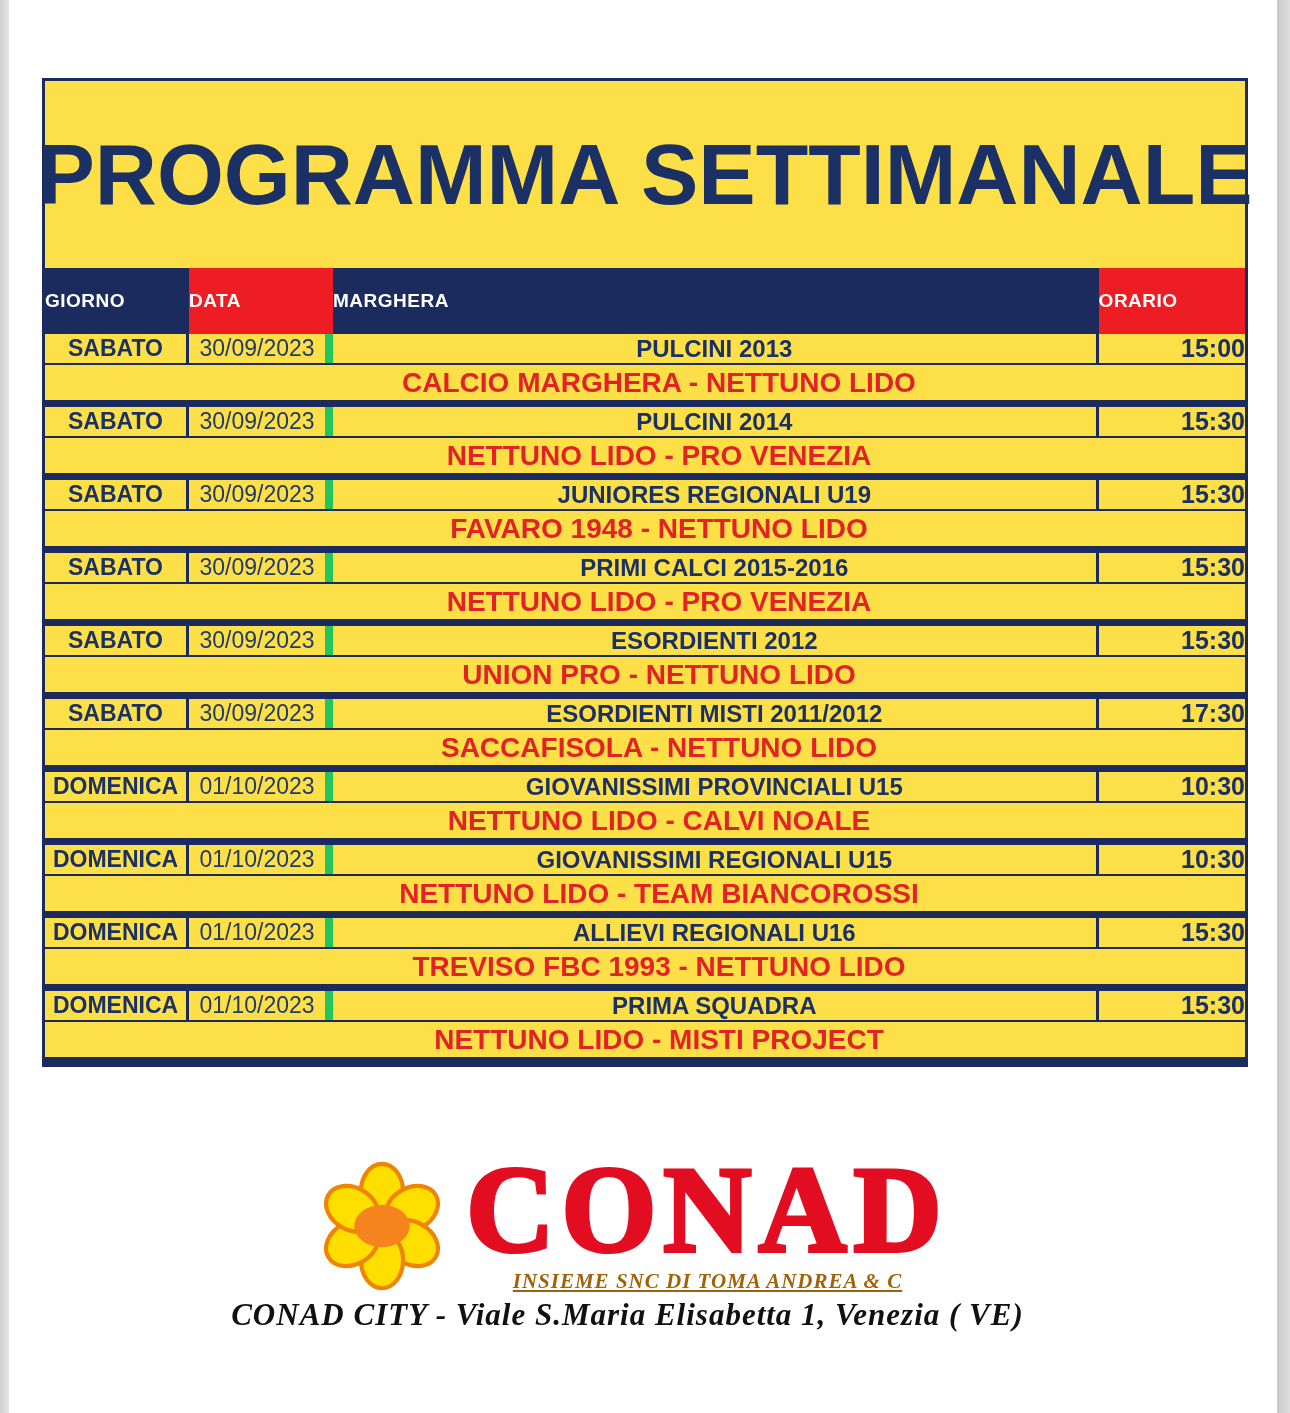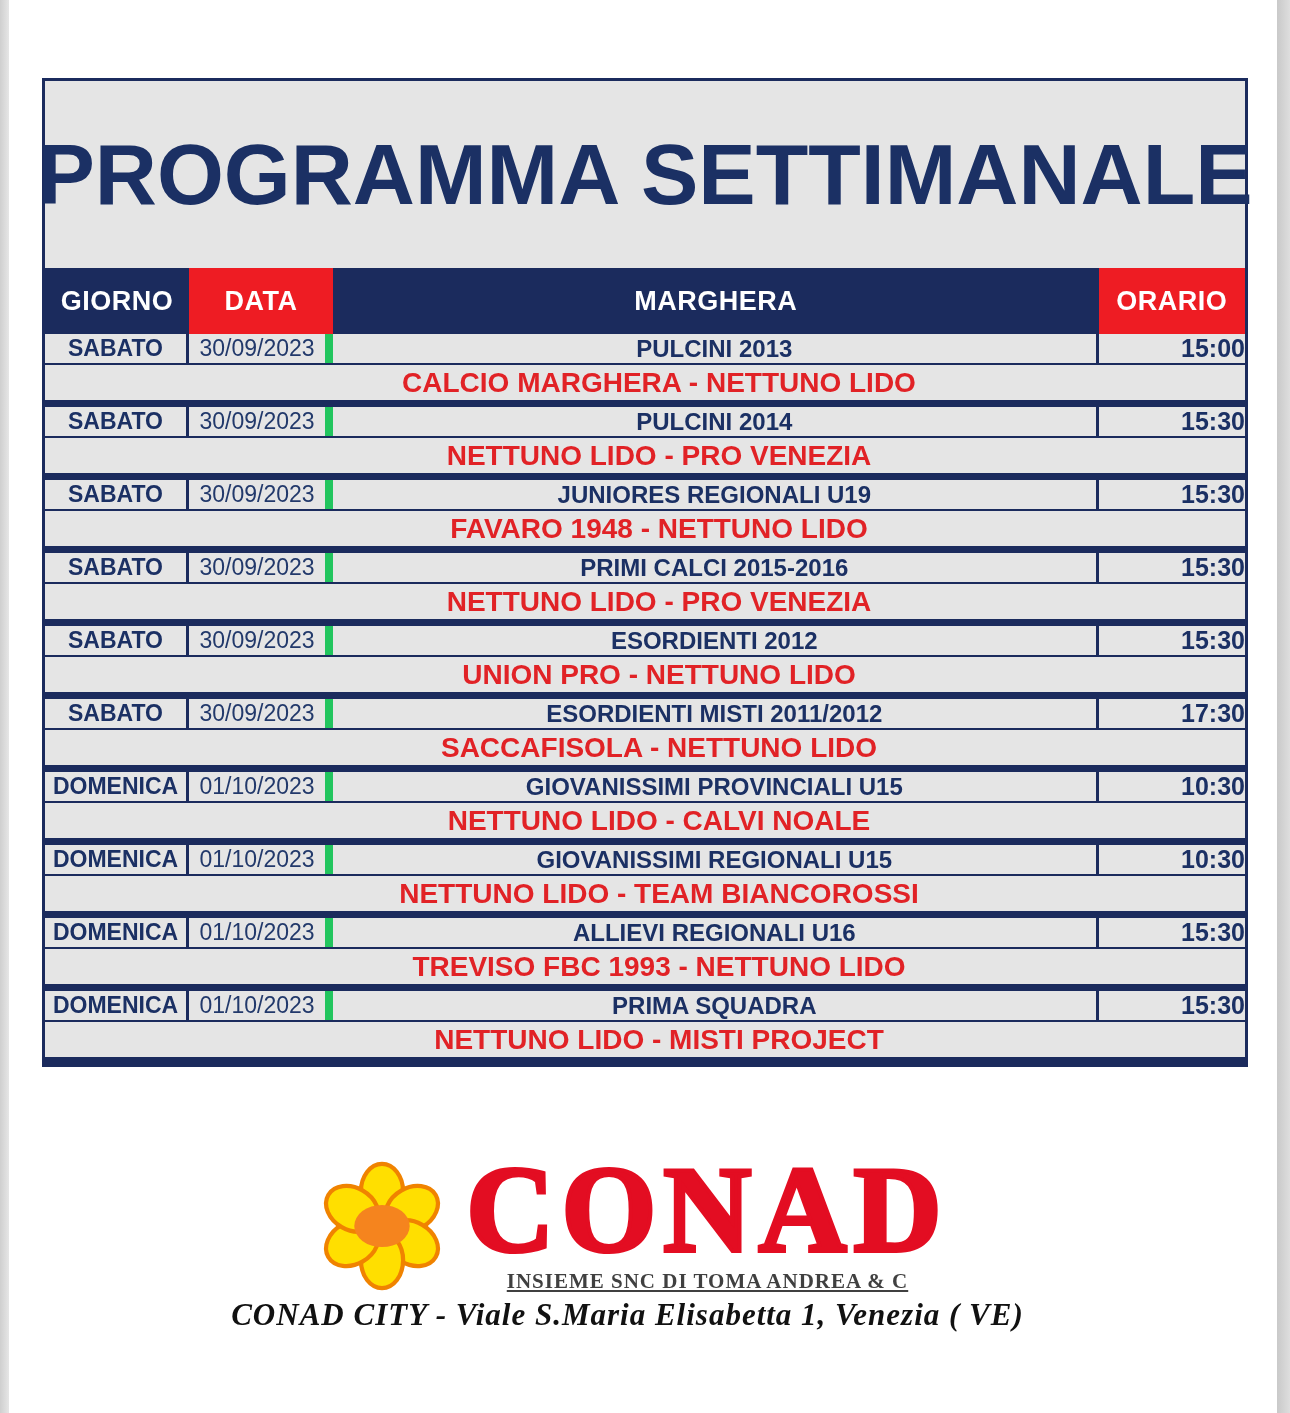--- a/index.html
+++ b/index.html
@@ -16,40 +16,40 @@
   }
   .edge-right {
     position: absolute; right: 0; top: 0; width: 13px; height: 1413px;
     background: linear-gradient(90deg, #c9c9c9, #dedede);
   }
   
   .sheet {
     position: absolute; left: 42px; top: 78px; width: 1206px;
     box-sizing: border-box;
     border: 3px solid #1b2b5d;
-    background: #e5e5e5;
+    background: #fde047;
   }
   .title-box {
     height: 187px;
     display: flex; align-items: center; justify-content: center;
   }
   .title-box span {
     color: #1b3064;
     font-size: 86px;
     font-weight: bold;
     letter-spacing: 0px;
     white-space: nowrap;
   }
   .head-row {
     display: flex; height: 66px; background: #1b2b5d;
   }
   .hc {
     box-sizing: border-box;
-    display: flex; align-items: center; justify-content: center;
-    color: #ffffff; font-weight: bold; font-size: 27px;
+    display: flex; align-items: center; justify-content: flex-start;
+    color: #ffffff; font-weight: bold; font-size: 19px;
     letter-spacing: 0.5px;
   }
   .hc.c-day  { width: 12.0%; }
   .hc.c-date { width: 12.0%; background: #ee1c23; }
   .hc.c-cat  { flex: 1; }
   .hc.c-time { width: 12.2%; background: #ee1c23; }
   
   .row-main {
     display: flex; height: 31px;
     box-sizing: border-box;
@@ -96,24 +96,25 @@
     font-weight: bold;
     font-size: 122px;
     line-height: 0.86;
     color: #e30d22;
     letter-spacing: 7px;
     -webkit-text-stroke: 4px #e30d22;
   }
   .subtitle {
     margin-top: 6px;
     font-family: "Liberation Serif", serif;
+    font-style: italic;
     font-weight: bold;
     font-size: 21px;
     letter-spacing: 1px;
-    color: #404040;
+    color: #a16207;
     text-decoration: underline;
     white-space: nowrap;
   }
   .address {
     margin-top: 3px;
     font-family: "Liberation Serif", serif;
     font-style: italic;
     font-weight: bold;
     font-size: 31px;
     color: #111111;

